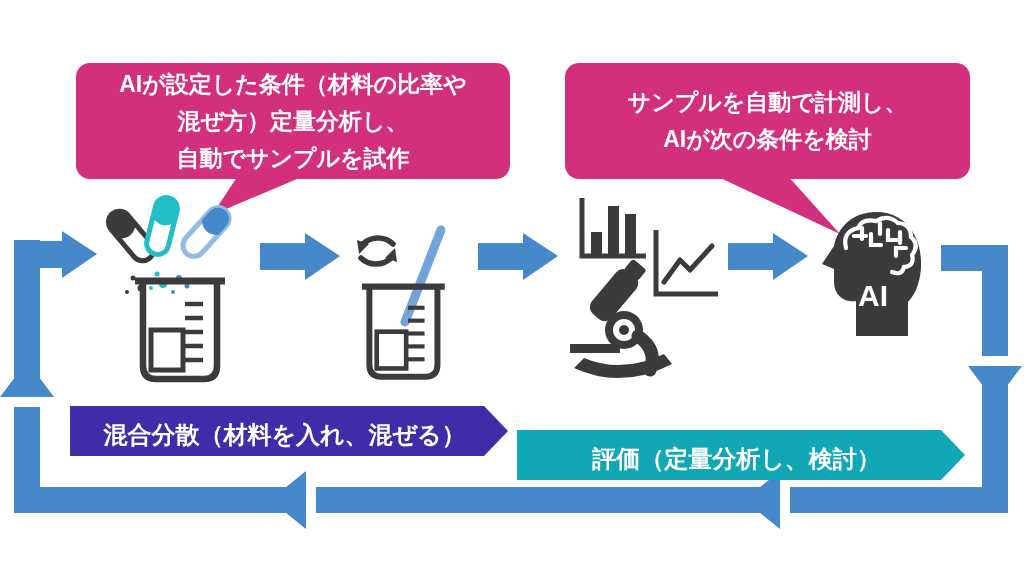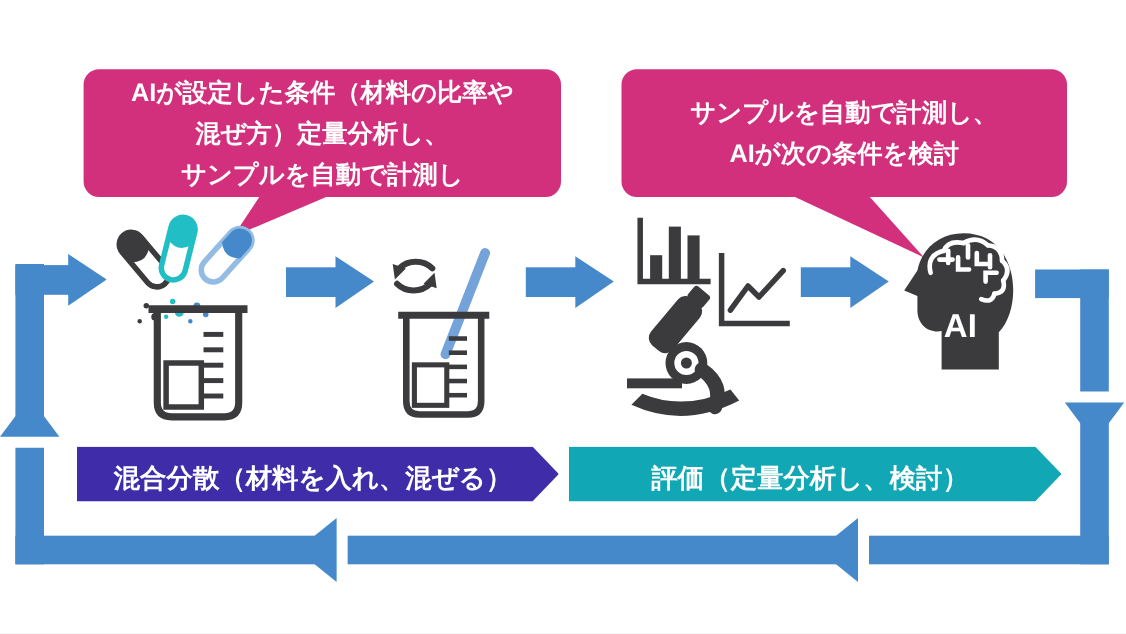--- a/index.html
+++ b/index.html
@@ -33,21 +33,21 @@
   .tail1{left:212px;top:176px;width:92px;height:39px;
     clip-path:polygon(28% 0,100% 0,0 100%);}
   .tail2{left:716px;top:176px;width:124px;height:58px;
     clip-path:polygon(0 0,58% 0,100% 100%);}
 
   
   .banner{position:absolute;z-index:2;height:58px;color:#fff;font-weight:700;
     font-size:24px;display:flex;align-items:center;justify-content:center;padding-left:15px;}
   .banner1{left:70px;top:406px;width:438px;background:var(--banner-purple,#3E2CA8);
     clip-path:polygon(0 0,414px 0,438px 25px,414px 50px,0 50px);padding-right:24px;}
-  .banner2{left:517px;top:406px;width:448px;background:var(--banner-teal,#12A7B5);
+  .banner2{left:517px;top:430px;width:448px;background:var(--banner-teal,#12A7B5);
     clip-path:polygon(0 0,424px 0,448px 25px,424px 50px,0 50px);padding-right:24px;font-family:Liberation Serif, serif;}
 
   
   .icon-svg{position:absolute;z-index:3;overflow:visible;}
   .dark-f{fill:var(--icon-dark,#3B3B3D);}
   .dark-s{stroke:var(--icon-dark,#3B3B3D);fill:none;}
   .white-s{stroke:#ffffff;fill:none;}
   .teal-s{stroke:var(--tube-teal,#22BEC6);}
   .teal-f{fill:var(--tube-teal,#22BEC6);}
   .bluel-s{stroke:var(--tube-blue-light,#93BCE4);}
@@ -91,21 +91,21 @@
     </g>
     <g>
       <rect class="blue" x="728" y="243" width="47" height="27"></rect>
       <polygon class="blue" points="773,233 808,256 773,280"></polygon>
     </g>
   </svg>
 
   <div class="bubble bubble1">
     <div class="bline">AIが設定した条件（材料の比率や</div>
     <div class="bline">混ぜ方）定量分析し、</div>
-    <div class="bline">サンプルを自動で計測し</div>
+    <div class="bline">自動でサンプルを試作</div>
   </div>
   <div class="tail tail1"></div>
 
   <div class="bubble bubble2">
     <div class="bline">サンプルを自動で計測し、</div>
     <div class="bline">AIが次の条件を検討</div>
   </div>
   <div class="tail tail2"></div>
 
   <svg class="icon-svg" style="left:105px;top:200px" width="150" height="185" viewBox="0 0 150 185">

